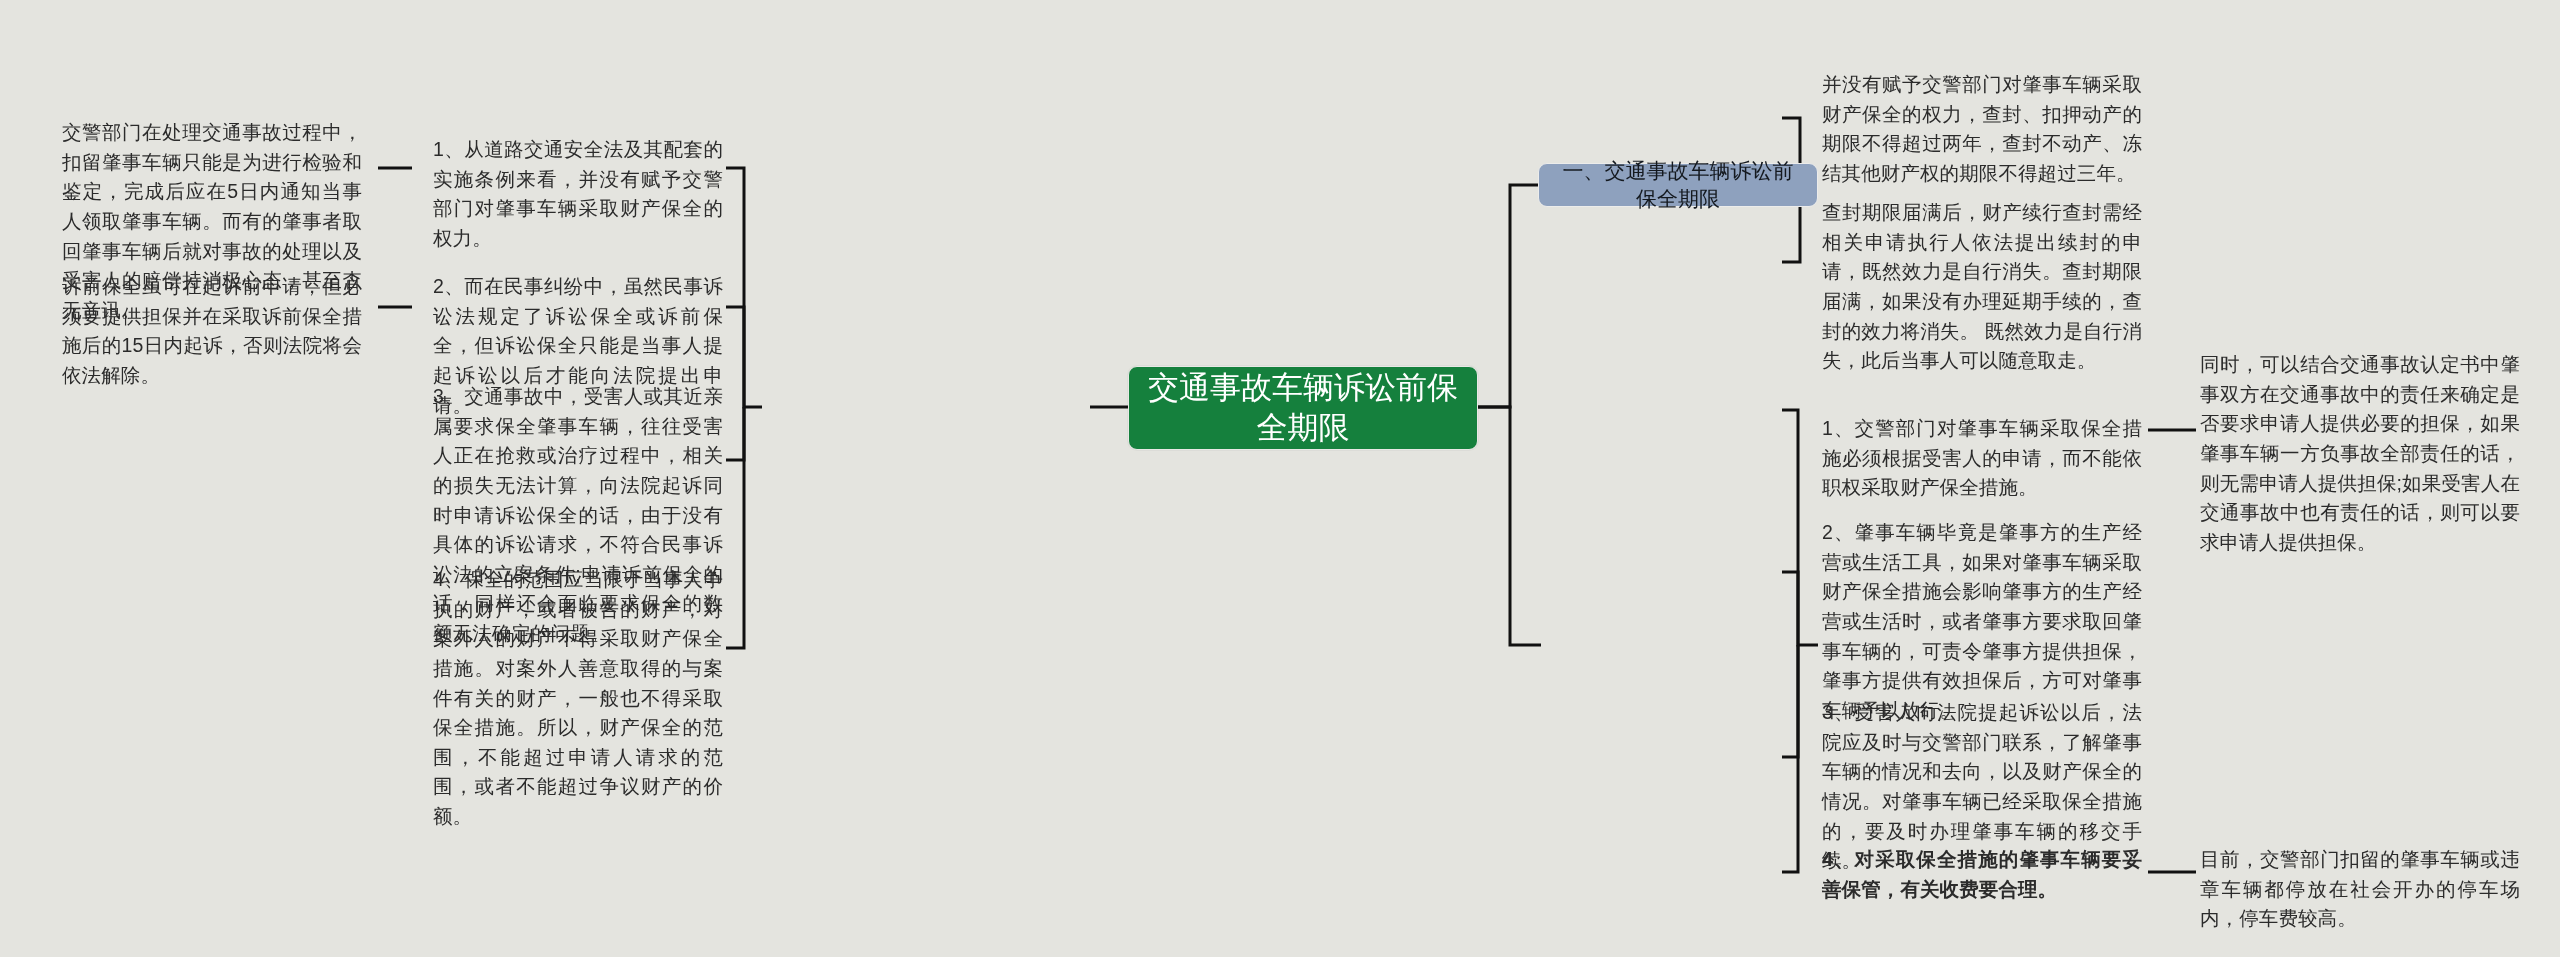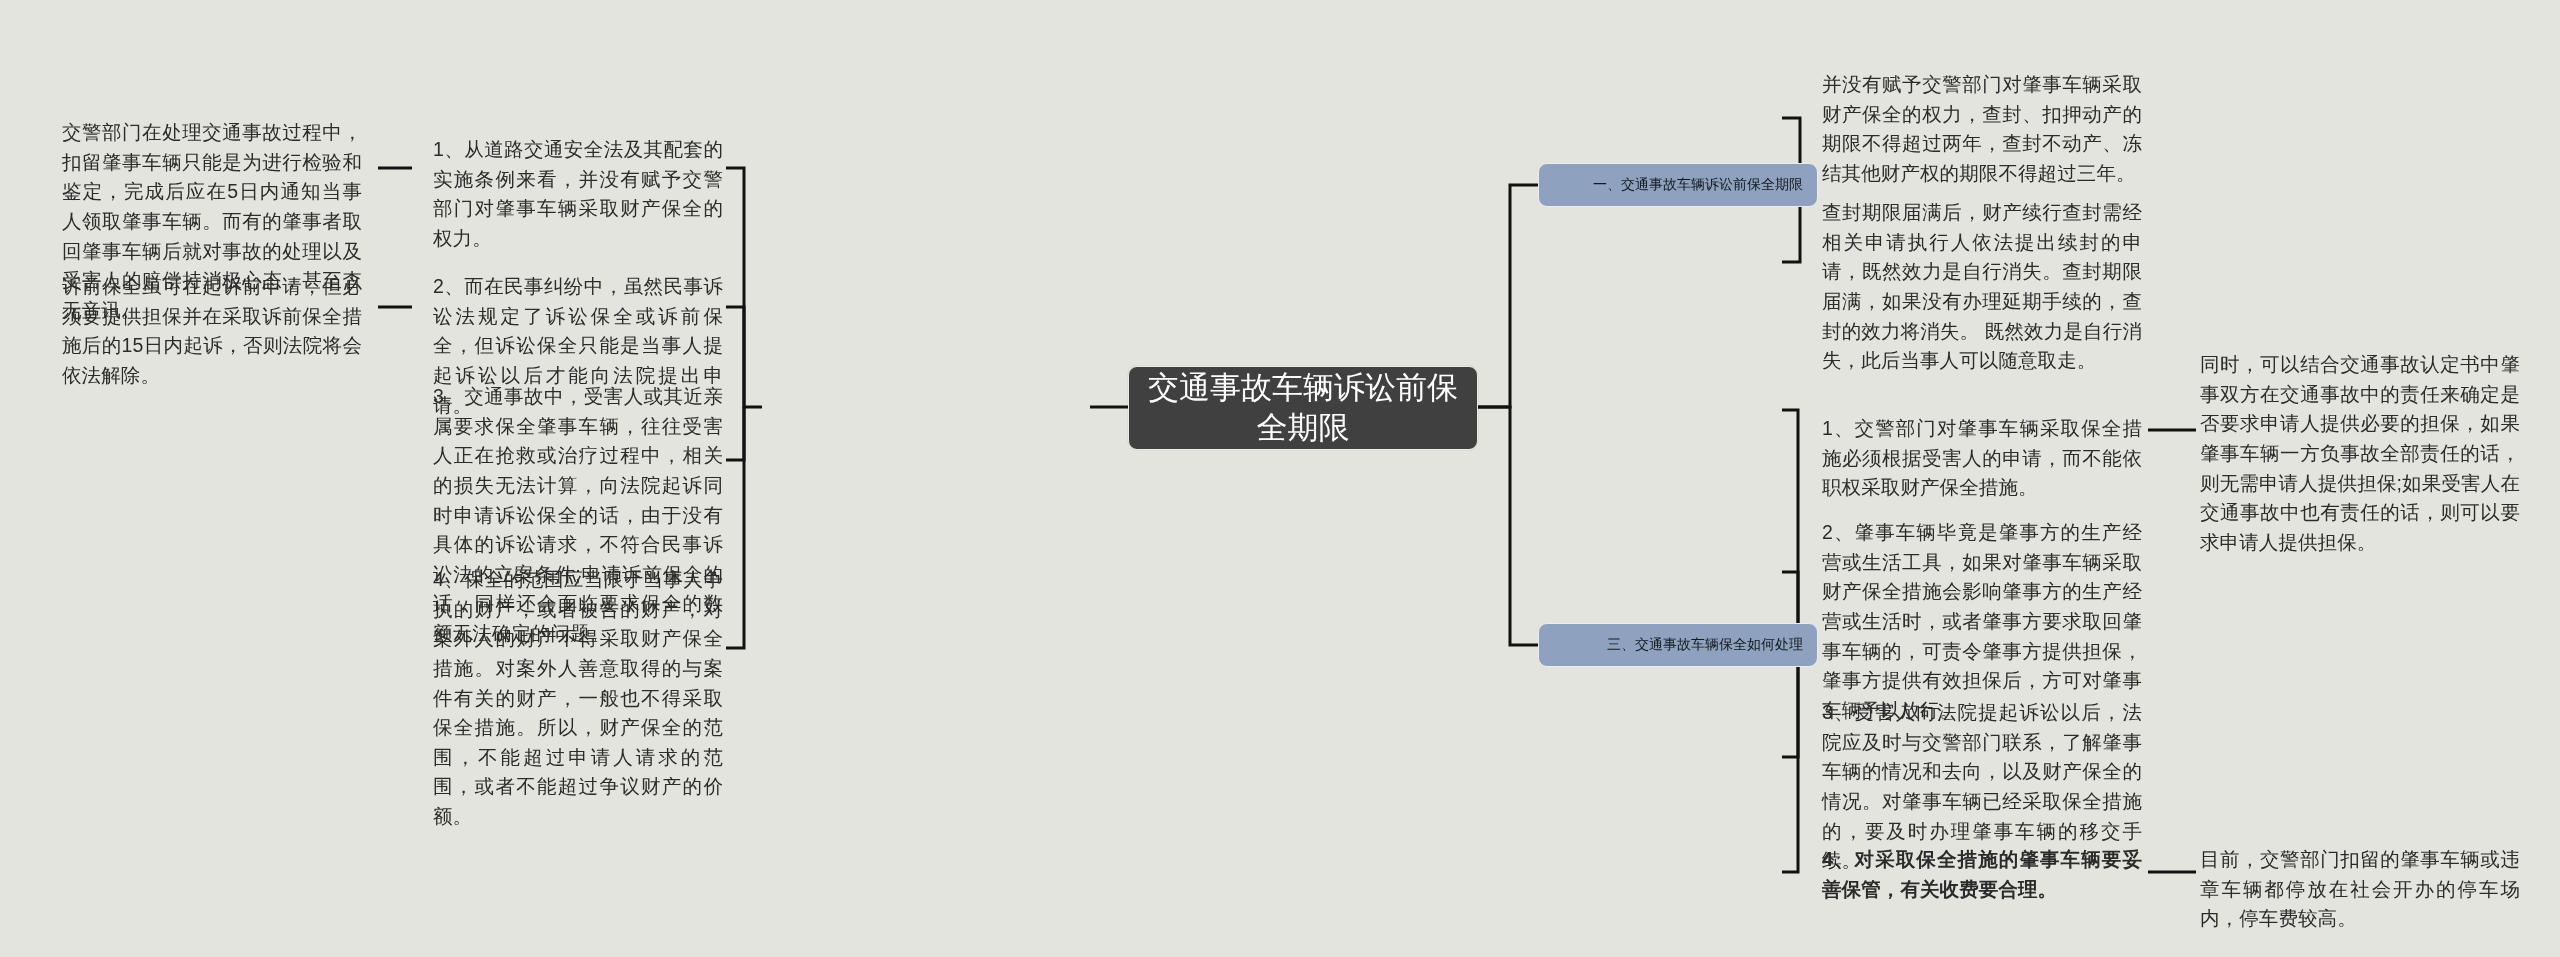--- a/index.html
+++ b/index.html
@@ -36,32 +36,32 @@
   .node {
     position: absolute;
     border-radius: 9px;
     display: flex;
     align-items: center;
     justify-content: center;
     text-align: center;
     border: 1px solid #f2f2ef;
   }
   .node-root {
-    background: #404040;
+    background: #15803d;
     color: #ffffff;
     font-size: 31px;
     line-height: 1.28;
     padding: 6px 16px;
     border: 1px solid #e9e9e6;
     box-shadow: 0 0 0 1px rgba(0,0,0,0.03);
   }
   .node-branch {
     background: #8ea1be;
     color: #14191f;
-    font-size: 14px;
+    font-size: 21px;
     padding: 4px 14px;
     border: 1px solid #ececeb;
     justify-content: flex-end;
   }
 </style>
 </head>
 <body>
 
 <div id="canvas">
 
@@ -108,23 +108,20 @@
 
 
   <div class="node node-root" style="left:1128px; top:366px; width:350px; height:84px;">
     <span>交通事故车辆诉讼前保全期限</span>
   </div>
 
   <div class="node node-branch" style="left:1538px; top:163px; width:280px; height:44px;">
     <span>一、交通事故车辆诉讼前保全期限</span>
   </div>
 
-  <div class="node node-branch" style="left:1538px; top:623px; width:280px; height:44px;">
-    <span>三、交通事故车辆保全如何处理</span>
-  </div>
 
   <div class="leaf" style="left:1822px; top:70px; width:320px;">并没有赋予交警部门对肇事车辆采取财产保全的权力，查封、扣押动产的期限不得超过两年，查封不动产、冻结其他财产权的期限不得超过三年。</div>
 
   <div class="leaf" style="left:1822px; top:198px; width:320px;">查封期限届满后，财产续行查封需经相关申请执行人依法提出续封的申请，既然效力是自行消失。查封期限届满，如果没有办理延期手续的，查封的效力将消失。 既然效力是自行消失，此后当事人可以随意取走。</div>
 
   <div class="leaf" style="left:1822px; top:383px; width:320px;margin-top:31px;">1、交警部门对肇事车辆采取保全措施必须根据受害人的申请，而不能依职权采取财产保全措施。</div>
 
   <div class="leaf" style="left:1822px; top:518px; width:320px;">2、肇事车辆毕竟是肇事方的生产经营或生活工具，如果对肇事车辆采取财产保全措施会影响肇事方的生产经营或生活时，或者肇事方要求取回肇事车辆的，可责令肇事方提供担保，肇事方提供有效担保后，方可对肇事车辆予以放行。</div>
 
   <div class="leaf" style="left:1822px; top:698px; width:320px;">3、受害人向法院提起诉讼以后，法院应及时与交警部门联系，了解肇事车辆的情况和去向，以及财产保全的情况。对肇事车辆已经采取保全措施的，要及时办理肇事车辆的移交手续。</div>

